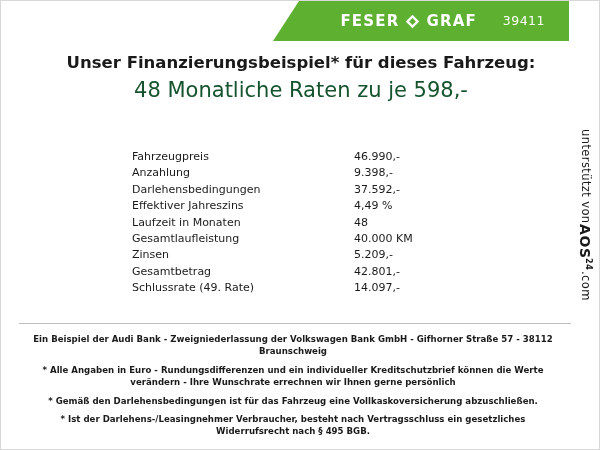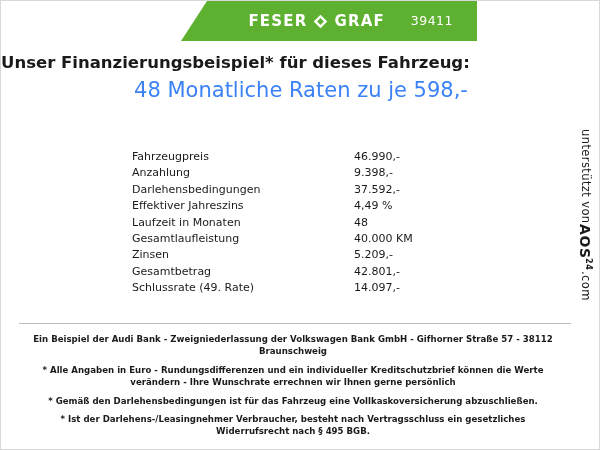--- a/index.html
+++ b/index.html
@@ -21,24 +21,25 @@
     position: relative;
     box-sizing: border-box;
     border: 1px solid #d8d8d8;
   }
 
   
   .header {
     position: absolute;
     left: 0;
     top: 0;
-    width: 476px;
+    width: 556px;
     height: 40px;
     background: #ffffff;
     overflow: hidden;
+    padding-left: 12px;
   }
   .header-green {
     position: absolute;
     right: 0;
     top: 0;
     height: 40px;
     width: 270px;
     background: #5eb130;
   }
   .header-green::before {
@@ -81,33 +82,33 @@
     font-size: 12.5px;
     letter-spacing: 0.5px;
   }
 
   
   .title-main {
     position: absolute;
     left: 0;
     top: 52px;
     width: 600px;
-    text-align: left;
+    text-align: center;
     font-size: 16.5px;
     font-weight: bold;
     color: #1a1a1a;
   }
   .title-sub {
     position: absolute;
     left: 0;
     top: 77px;
     width: 600px;
     text-align: center;
     font-size: 21px;
-    color: #3b82f6;
+    color: #14532d;
   }
 
   
   .table {
     position: absolute;
     left: 131px;
     top: 148px;
     width: 330px;
   }
   .row {

